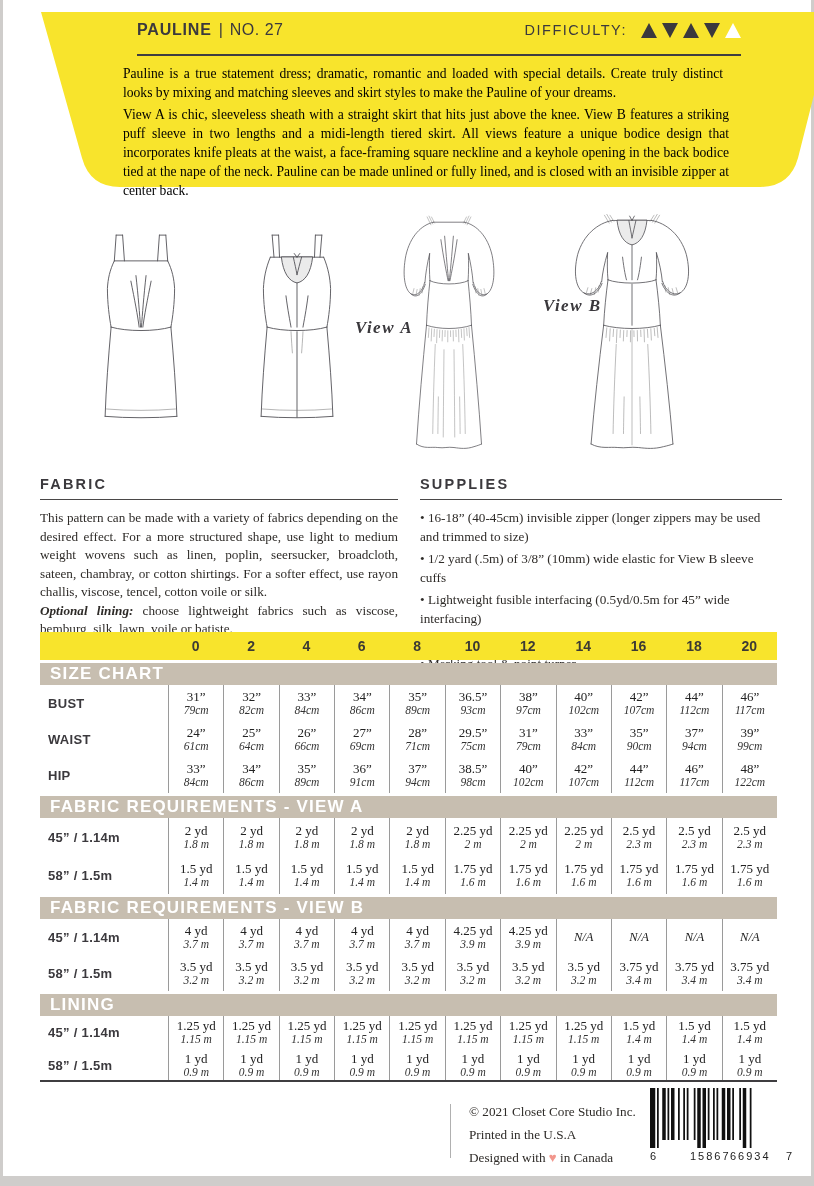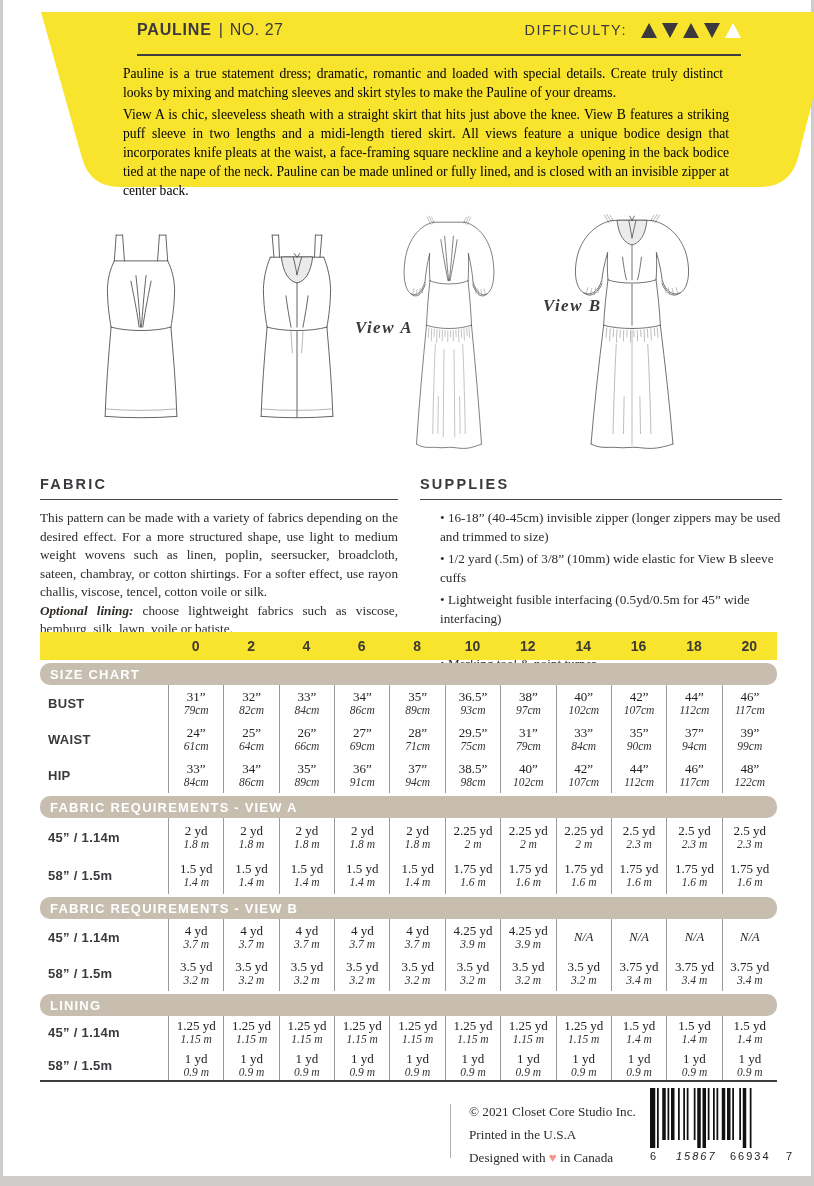--- a/index.html
+++ b/index.html
@@ -42,31 +42,31 @@
   .col{position:absolute;top:0;}
   .col.fabric{left:37px;width:358px;}
   .col.supplies{left:417px;width:362px;}
   .col h3{margin:0 0 0;padding-bottom:7px;border-bottom:1.6px solid #4a4848;
           font-size:14.5px;letter-spacing:2.2px;font-weight:bold;color:#3b393d;}
   .col .body{margin:9px 0 0;font-family:"Liberation Serif",serif;font-size:13.2px;
              line-height:18.5px;color:#2e2b28;text-align:justify;}
   .lining .it{font-style:italic;font-weight:bold;}
   .col ul{margin:9px 0 0;padding:0;list-style:none;font-family:"Liberation Serif",serif;
           font-size:13.2px;line-height:18.5px;color:#2e2b28;}
-  .col li{margin-bottom:4px;margin-left:20px;}
+  .col li{margin-bottom:4px;}
   .col li::before{content:"•  ";}
 
   
   .size-table{position:absolute;left:37px;top:632px;width:737px;display:grid;
               grid-template-columns:128px repeat(11,1fr);}
   .ycell{background:#F8E42C;height:28px;display:flex;align-items:center;justify-content:center;
          font-weight:bold;font-size:14px;color:#3c3a34;}
   .band{grid-column:1/-1;margin-top:3px;background:#C7BEB0;height:22px;display:flex;
-        align-items:center;padding-left:10px;color:#ffffff;font-weight:bold;font-size:13px;
-        letter-spacing:1.2px;border-radius:10px;}
+        align-items:center;padding-left:10px;color:#ffffff;font-weight:bold;font-size:17px;
+        letter-spacing:1.2px;}
   .rlabel{display:flex;align-items:center;padding-left:8px;font-weight:bold;font-size:13px;
           color:#3b393d;letter-spacing:.3px;}
   .vcell{border-left:1px solid #9a9a9a;display:flex;flex-direction:column;align-items:center;
          justify-content:center;}
   .sec0{min-height:36px;}.sec1{min-height:38px;}.sec2{min-height:36px;}.sec3{min-height:33px;}
   .imp{font-family:"Liberation Serif",serif;font-size:13px;color:#222;line-height:14px;}
   .met{font-family:"Liberation Serif",serif;font-style:italic;font-size:11.5px;color:#333;line-height:13px;}
   .na{font-family:"Liberation Serif",serif;font-style:italic;font-size:12.5px;color:#222;}
 
   
@@ -75,21 +75,21 @@
   .f-tag{font-weight:bold;font-size:14.5px;letter-spacing:.6px;color:#3b393d;}
   .f-line{margin-top:8px;font-size:13.2px;color:#3b393d;}
   .f-url{margin-top:7px;font-weight:bold;font-size:13.5px;color:#3b393d;}
   .footer-div{position:absolute;left:447px;top:1104px;width:1px;height:54px;background:#b0b0b0;}
   .footer-mid{position:absolute;left:466px;top:1100px;font-family:"Liberation Serif",serif;
               font-size:13.2px;line-height:23px;color:#2e2b28;}
   .heart{color:#F2968C;}
   .barcode{position:absolute;left:645px;top:1086px;width:148px;height:86px;background:#ffffff;}
   .bc-digits{position:absolute;left:0;top:64px;width:148px;height:14px;font-size:11px;color:#222;}
   .bc-digits span{position:absolute;top:0;}
-  .bcd-left{left:2px;}.bcd-g1{left:28px;letter-spacing:2px;font-style:italic;}.bcd-g2{left:82px;letter-spacing:2px;}.bcd-right{left:138px;}
+  .bcd-left{left:2px;}.bcd-g1{left:42px;letter-spacing:2px;}.bcd-g2{left:82px;letter-spacing:2px;}.bcd-right{left:138px;}
 
   .drawing path{fill:none;stroke:#56555a;stroke-width:1;stroke-linecap:round;}
   .drawing path.fine{stroke-width:.6;stroke:#7a7a7a;}
   .drawing path.keyhole{fill:#ebebeb;}
 </style>
 </head>
 <body>
 
 <div class="stage">
  <div class="page">

